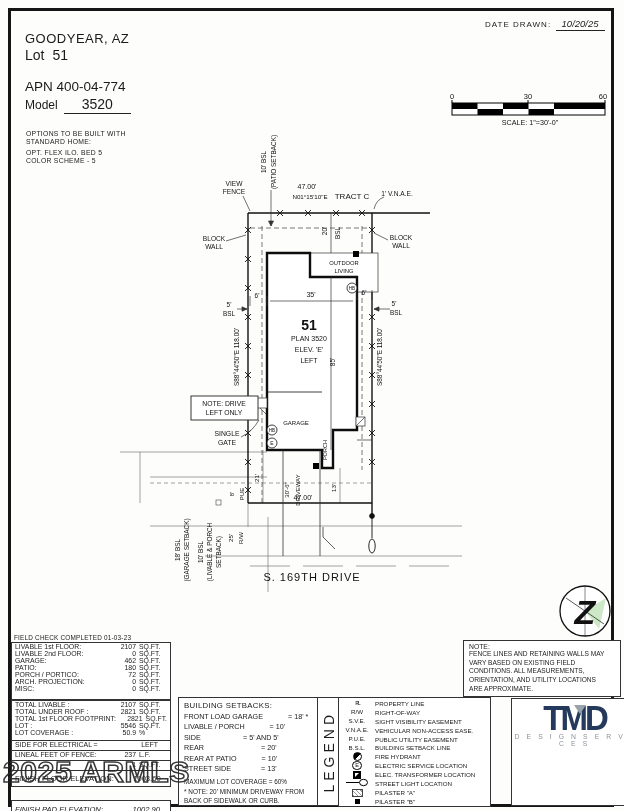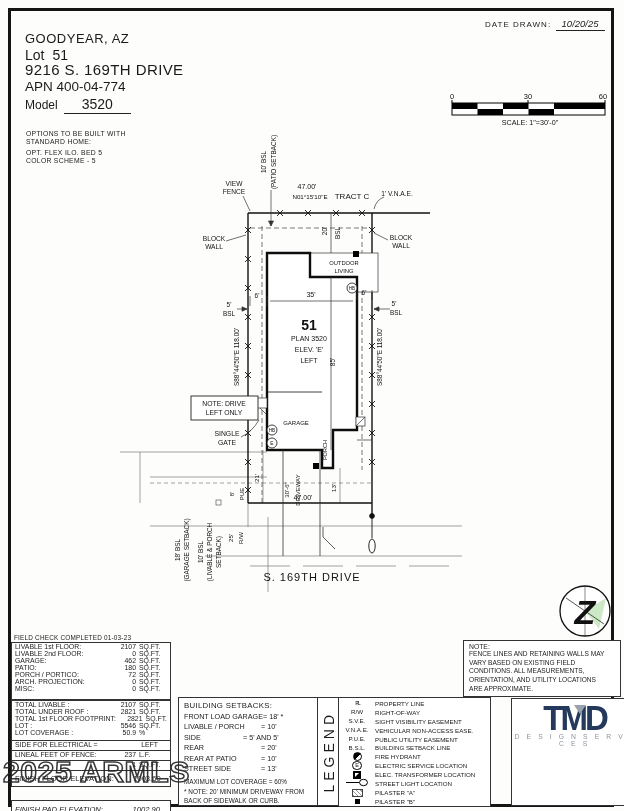--- a/index.html
+++ b/index.html
@@ -24,21 +24,21 @@
   .bx{position:absolute;border:1px solid #333;background:#fff;}
   .fc-head{font-size:6.4px;letter-spacing:.2px;}
   .fcrow{display:flex;align-items:center;padding:0 3px;}
   .fl{flex:1;font-size:6.9px;white-space:nowrap;}
   .fv{width:36px;text-align:right;font-size:6.9px;}
   .fu{width:28px;text-align:left;padding-left:3px;font-size:6.9px;}
   .fcbig .fl,.fcbig .fv{font-size:7.6px;}
   .sb-title{font-size:7.8px;letter-spacing:.3px;}
   .sbrow{display:flex;padding:0 5px;font-size:7.2px;line-height:10.4px;white-space:nowrap;}
   .sbl{flex:1;}
-  .sbv{width:52px;text-align:left;}
+  .sbv{width:52px;text-align:left;margin-left:25px;}
   .sb-max{font-size:6.4px;padding:4px 5px 0 5px;}
   .sb-note{font-size:6.4px;padding:3px 5px 0 5px;line-height:8.2px;}
   .legend-strip{display:flex;align-items:center;justify-content:center;}
   .legend-title{writing-mode:vertical-rl;transform:rotate(180deg);font-size:14px;letter-spacing:4px;font-weight:400;}
   .lgrow{display:flex;align-items:center;height:8.9px;}
   .lgsym{width:36px;text-align:center;font-size:6.2px;flex:none;line-height:8px;}
   .lglab{font-size:6.2px;white-space:nowrap;}
   .hydrant{display:inline-block;width:7px;height:7px;border-radius:50%;border:.5px solid #000;
            background:linear-gradient(135deg,#000 50%,#fff 50%);vertical-align:middle;}
   .ecirc{display:inline-block;width:7.5px;height:7.5px;border-radius:50%;border:1px solid #000;
@@ -62,21 +62,20 @@
 </head>
 <body>
 
 <div class="page">
   <div class="pgborder"></div>
 
   <div class="abs h-line2" style="left:25px;top:31px;">GOODYEAR, AZ</div>
   <div class="abs" style="left:25px;top:46px;">
     <span class="h-lot">Lot</span><span class="h-lotnum">51</span>
   </div>
-  <div class="abs h-addr" style="left:25px;top:61px;">9216 S. 169TH DRIVE</div>
   <div class="abs h-apn" style="left:25px;top:79px;">APN 400-04-774</div>
   <div class="abs" style="left:25px;top:95px;">
     <span class="h-modlbl">Model</span><span class="h-modval">3520</span>
   </div>
   <div class="abs h-small" style="left:26px;top:130px;">
     <div>OPTIONS TO BE BUILT WITH</div>
     <div>STANDARD HOME:</div>
   </div>
   <div class="abs h-small" style="left:26px;top:149px;">
     <div>OPT. FLEX ILO. BED 5</div>

